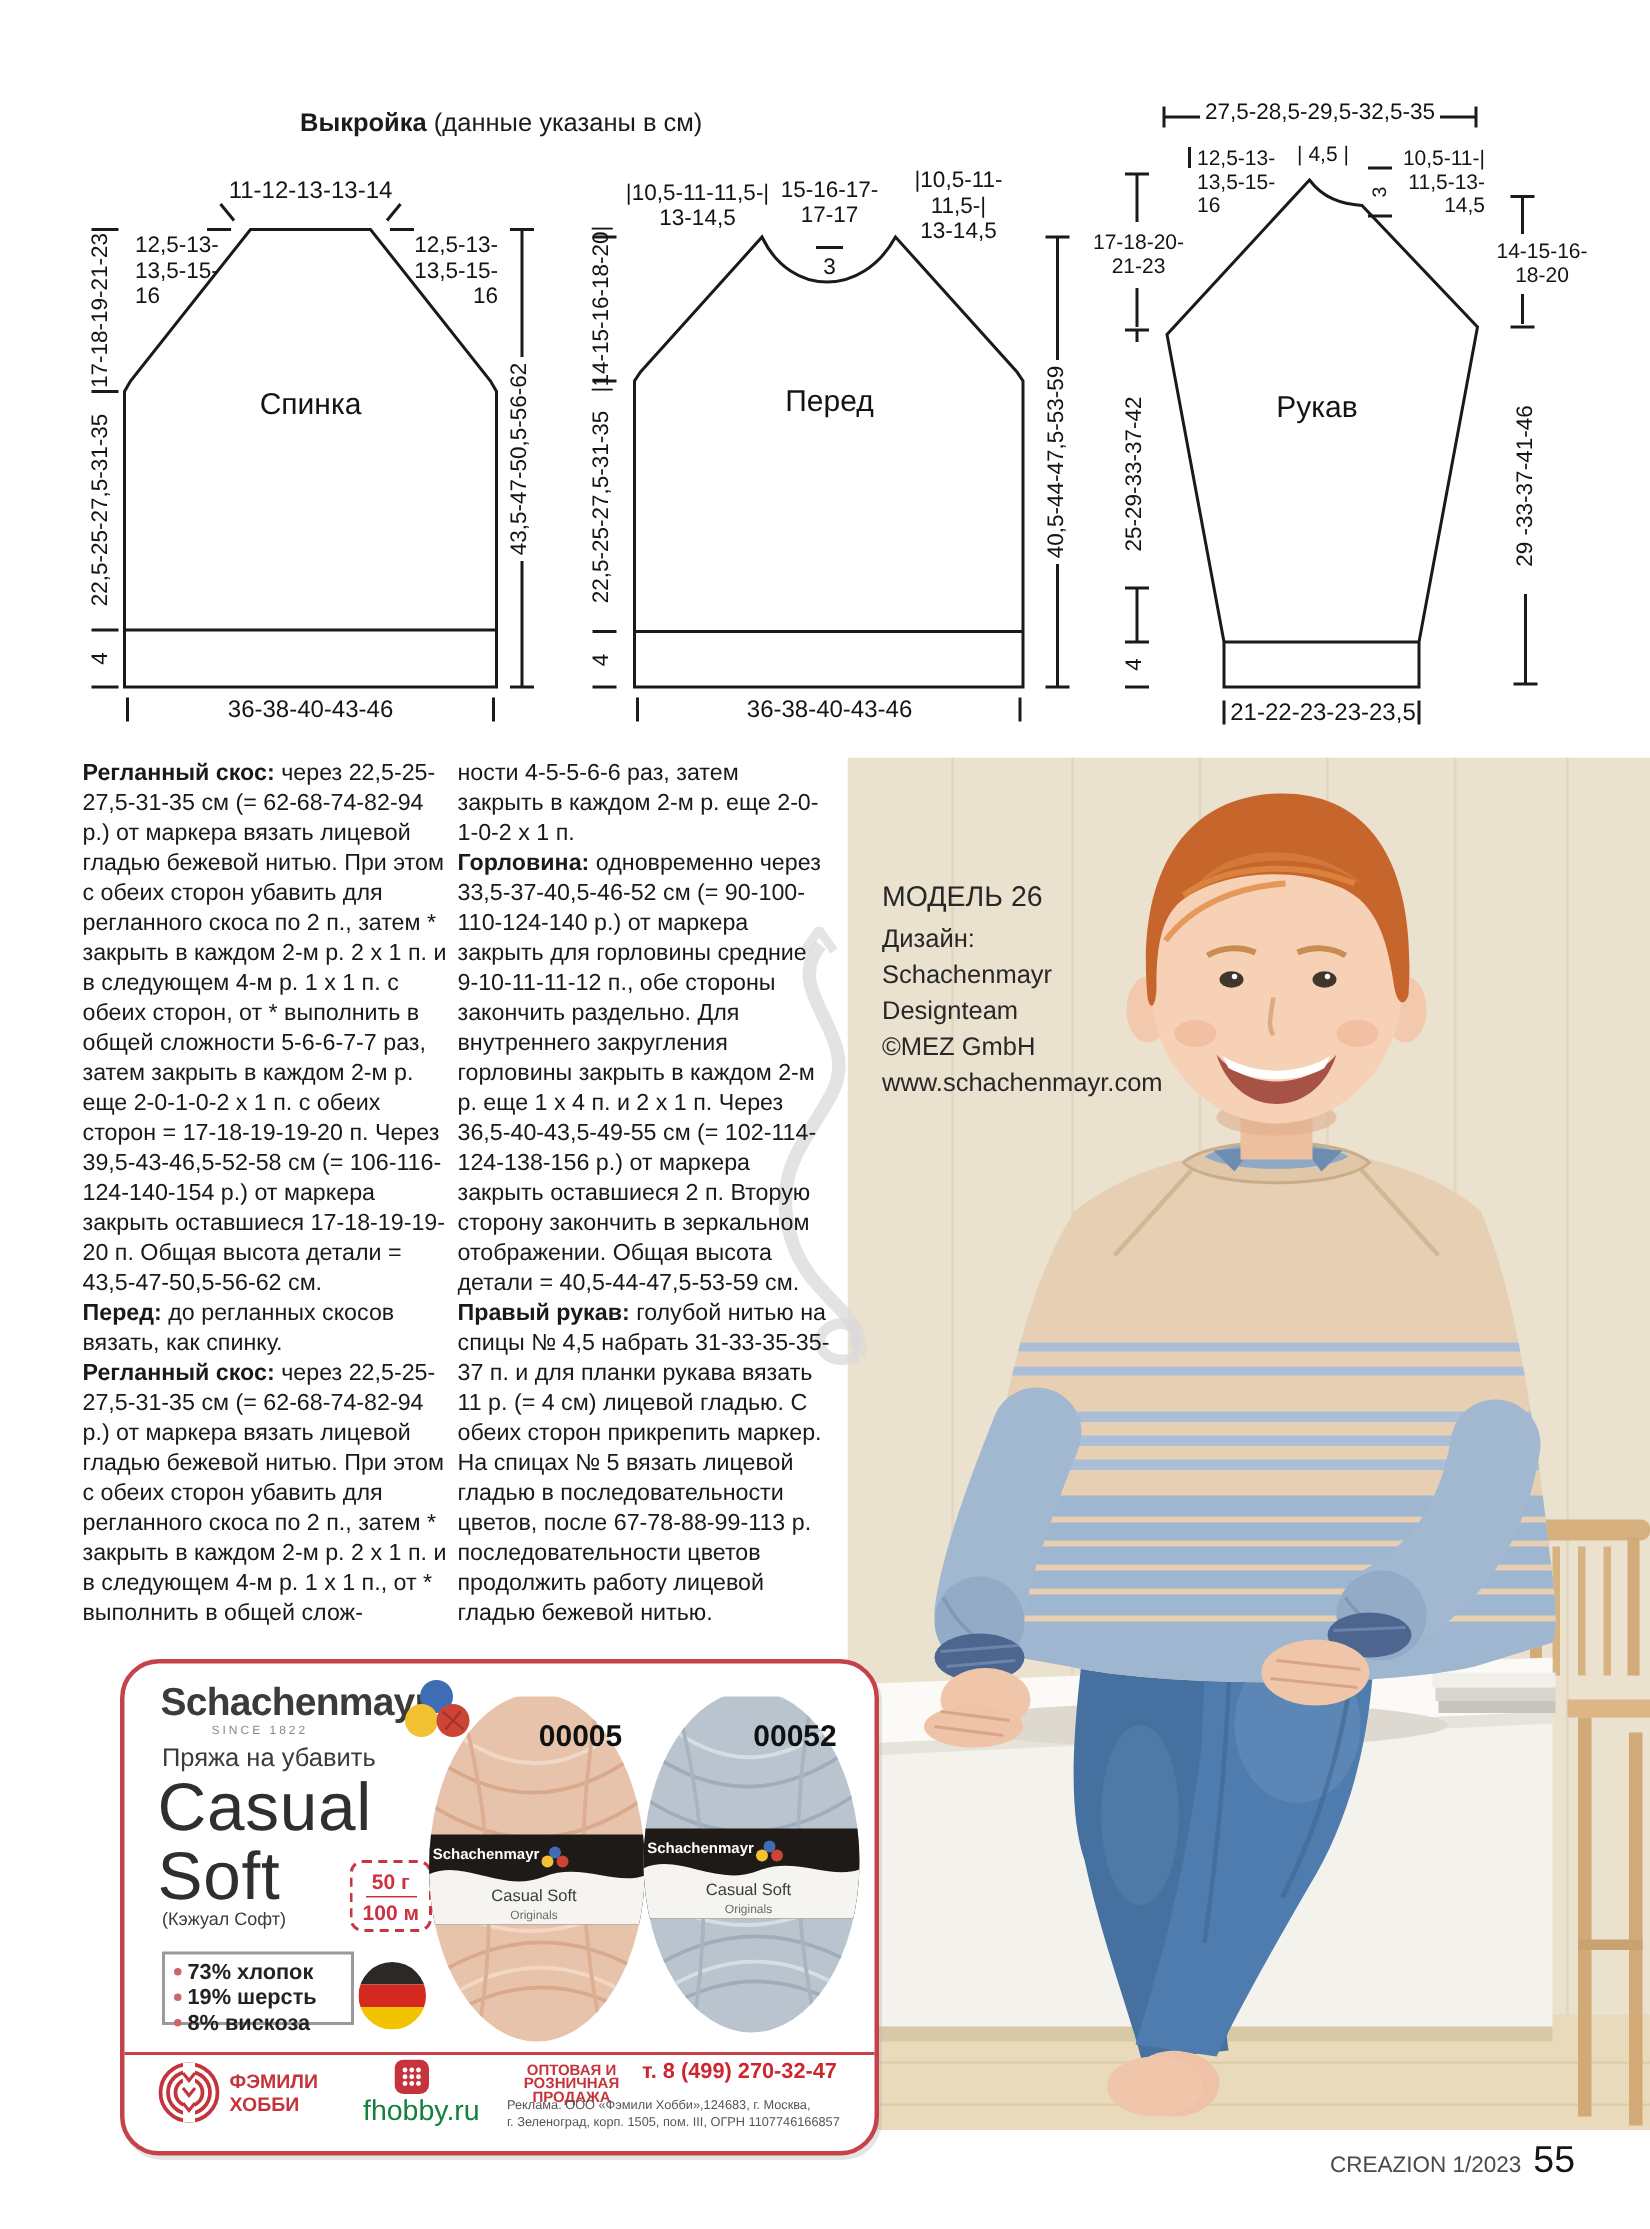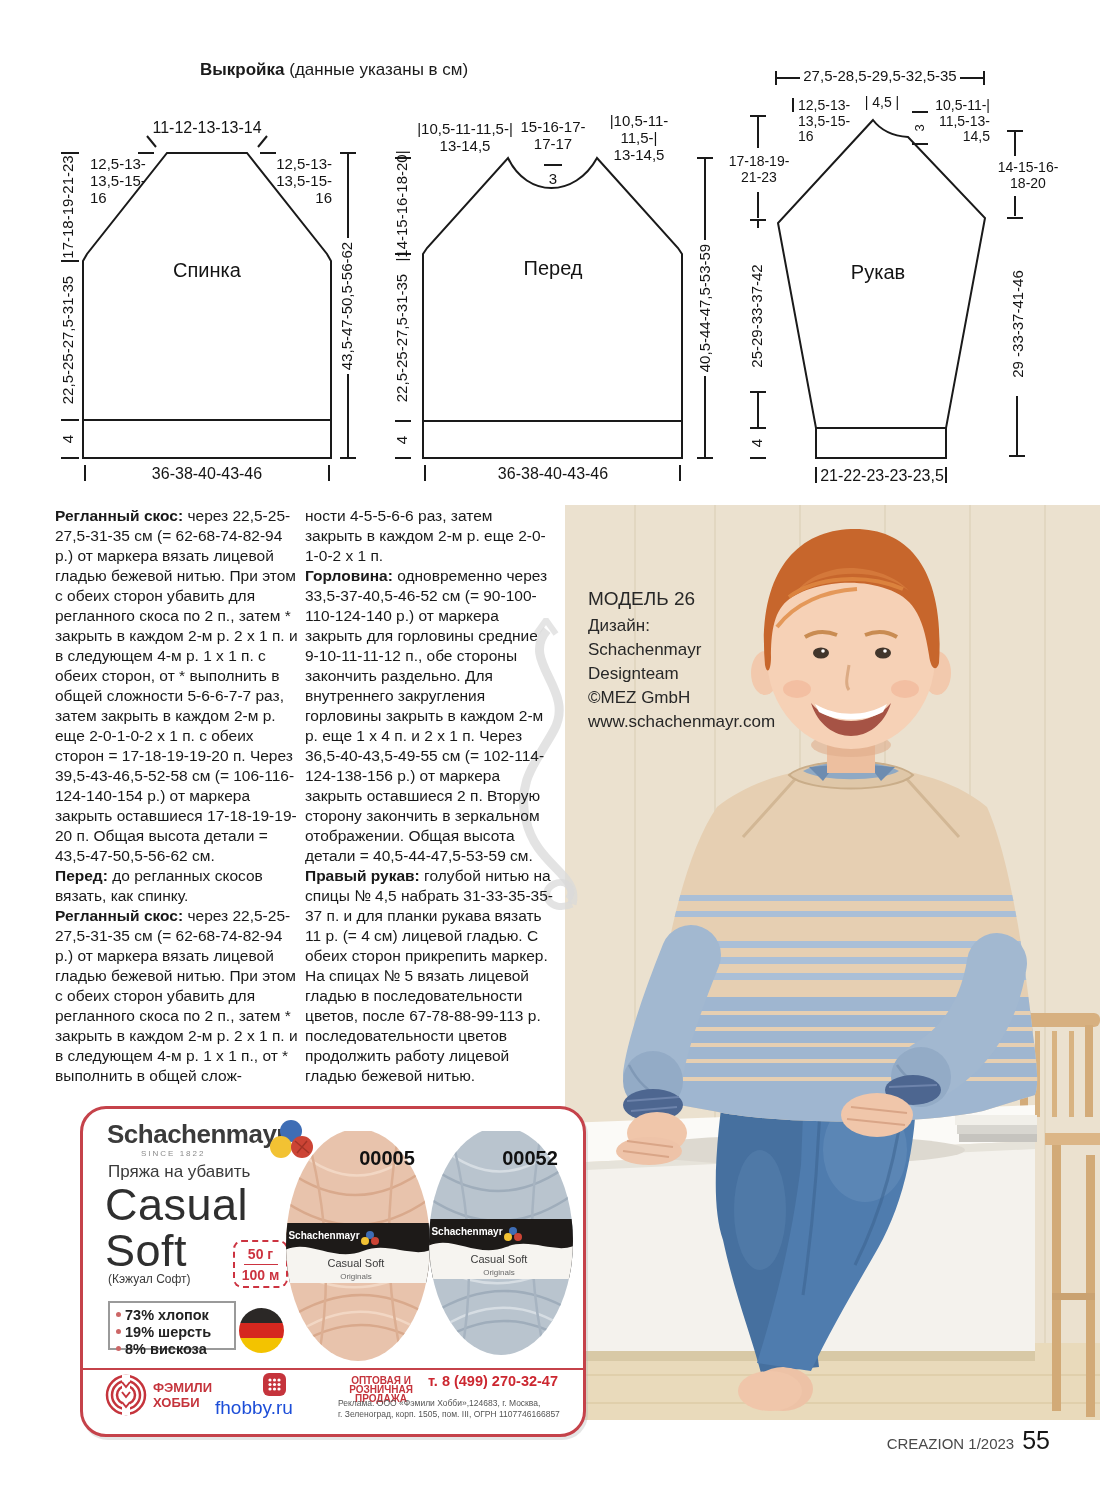--- a/index.html
+++ b/index.html
@@ -1,19 +1,19 @@
 <!DOCTYPE html>
 <html><head>
 <meta charset="utf-8">
 <style>
   html,body{margin:0;padding:0;background:#fff;}
   .page{position:relative;width:1100px;height:1486px;background:#ffffff;overflow:hidden;
         font-family:"Liberation Sans",sans-serif;color:#1b1b1b;}
   
-  .title{position:absolute;left:200px;top:60px;font-size:17px;text-align:center;}
+  .title{position:absolute;left:200px;top:72px;font-size:17px;text-align:center;}
   .title b{font-weight:bold;}
   
   .diagram{position:absolute;}
   .diagram svg{position:absolute;left:0;top:0;}
   .lbl{position:absolute;font-size:15px;color:#141414;line-height:1.12;white-space:pre-line;}
   .ctr{transform:translate(-50%,-50%);text-align:center;}
   .rot{transform:translate(-50%,-50%) rotate(-90deg);white-space:nowrap;}
   .tl{text-align:left;}
   .tr{text-align:right;}
   .f14{font-size:14px;} .f16{font-size:16px;} .f13{font-size:13px;}
@@ -48,21 +48,21 @@
   .comp-box{left:25px;top:192px;width:128px;height:49px;border:2px solid #9a9a9a;box-sizing:border-box;
             padding:3px 0 0 6px;}
   .comp-row{position:static;display:flex;align-items:center;height:17px;}
   .comp-row .dot{position:static;width:5px;height:5px;border-radius:50%;background:#c66;margin-right:4px;flex:none;}
   .comp-row span.ct{position:static;font-size:14.5px;font-weight:bold;color:#222;white-space:nowrap;}
   .flag{left:156px;top:199px;width:45px;height:45px;border-radius:50%;overflow:hidden;}
   .flag div{position:static;width:100%;height:33.4%;}
   .ball-num{font-size:20px;font-weight:bold;color:#111;transform:translate(-50%,0);}
   .ad-divider{left:0;top:259px;width:500px;height:2px;background:#c5424a;}
   .fam-text{left:70px;top:271px;font-size:13px;font-weight:bold;color:#c5343c;line-height:15px;white-space:pre-line;}
-  .fhobby{left:132px;top:288px;font-size:19px;color:#1d4ed8;}
+  .fhobby{left:159px;top:288px;font-size:19px;color:#15803d;}
   .sale-type{left:252px;top:267px;width:92px;font-size:10px;font-weight:bold;color:#c5343c;
              text-align:center;line-height:9px;white-space:pre-line;}
   .phone{left:345px;top:264px;font-size:14.5px;font-weight:bold;color:#cc2730;white-space:nowrap;}
   .legal{left:255px;top:289px;width:244px;font-size:8.5px;color:#555;line-height:11px;white-space:pre-line;}
   
   .footer{position:absolute;left:830px;top:1426px;width:220px;text-align:right;z-index:2;}
   .footer .mag{font-size:15px;color:#4a4a4a;}
   .footer .pg{font-size:25px;color:#161616;margin-left:8px;text-align:center;}
 </style>
 </head>
@@ -134,21 +134,21 @@
     </svg>
     <div class="lbl ctr" style="left:154px;top:20px;">27,5-28,5-29,5-32,5-35</div>
     <div class="lbl tl f14" style="left:72px;top:42px;width:55px;">12,5-13-
 13,5-15-
 16</div>
     <div class="lbl ctr f14" style="left:156px;top:47px;">| 4,5 |</div>
     <div class="lbl rot f13" style="left:194px;top:72px;">3</div>
     <div class="lbl tr f14" style="left:204px;top:42px;width:60px;">10,5-11-|
 11,5-13-
 14,5</div>
-    <div class="lbl ctr f14" style="left:33px;top:114px;">17-18-19-
+    <div class="lbl ctr f14" style="left:33px;top:114px;">17-18-20-
 21-23</div>
     <div class="lbl rot" style="left:31px;top:260px;">25-29-33-37-42</div>
     <div class="lbl rot" style="left:31px;top:387px;">4</div>
     <div class="lbl ctr f14" style="left:302px;top:120px;">14-15-16-
 18-20</div>
     <div class="lbl rot" style="left:292px;top:268px;">29 -33-37-41-46</div>
     <div class="lbl ctr dname" style="left:152px;top:216px;">Рукав</div>
     <div class="lbl ctr f16" style="left:156px;top:420px;">21-22-23-23-23,5</div>
   </div>
 

